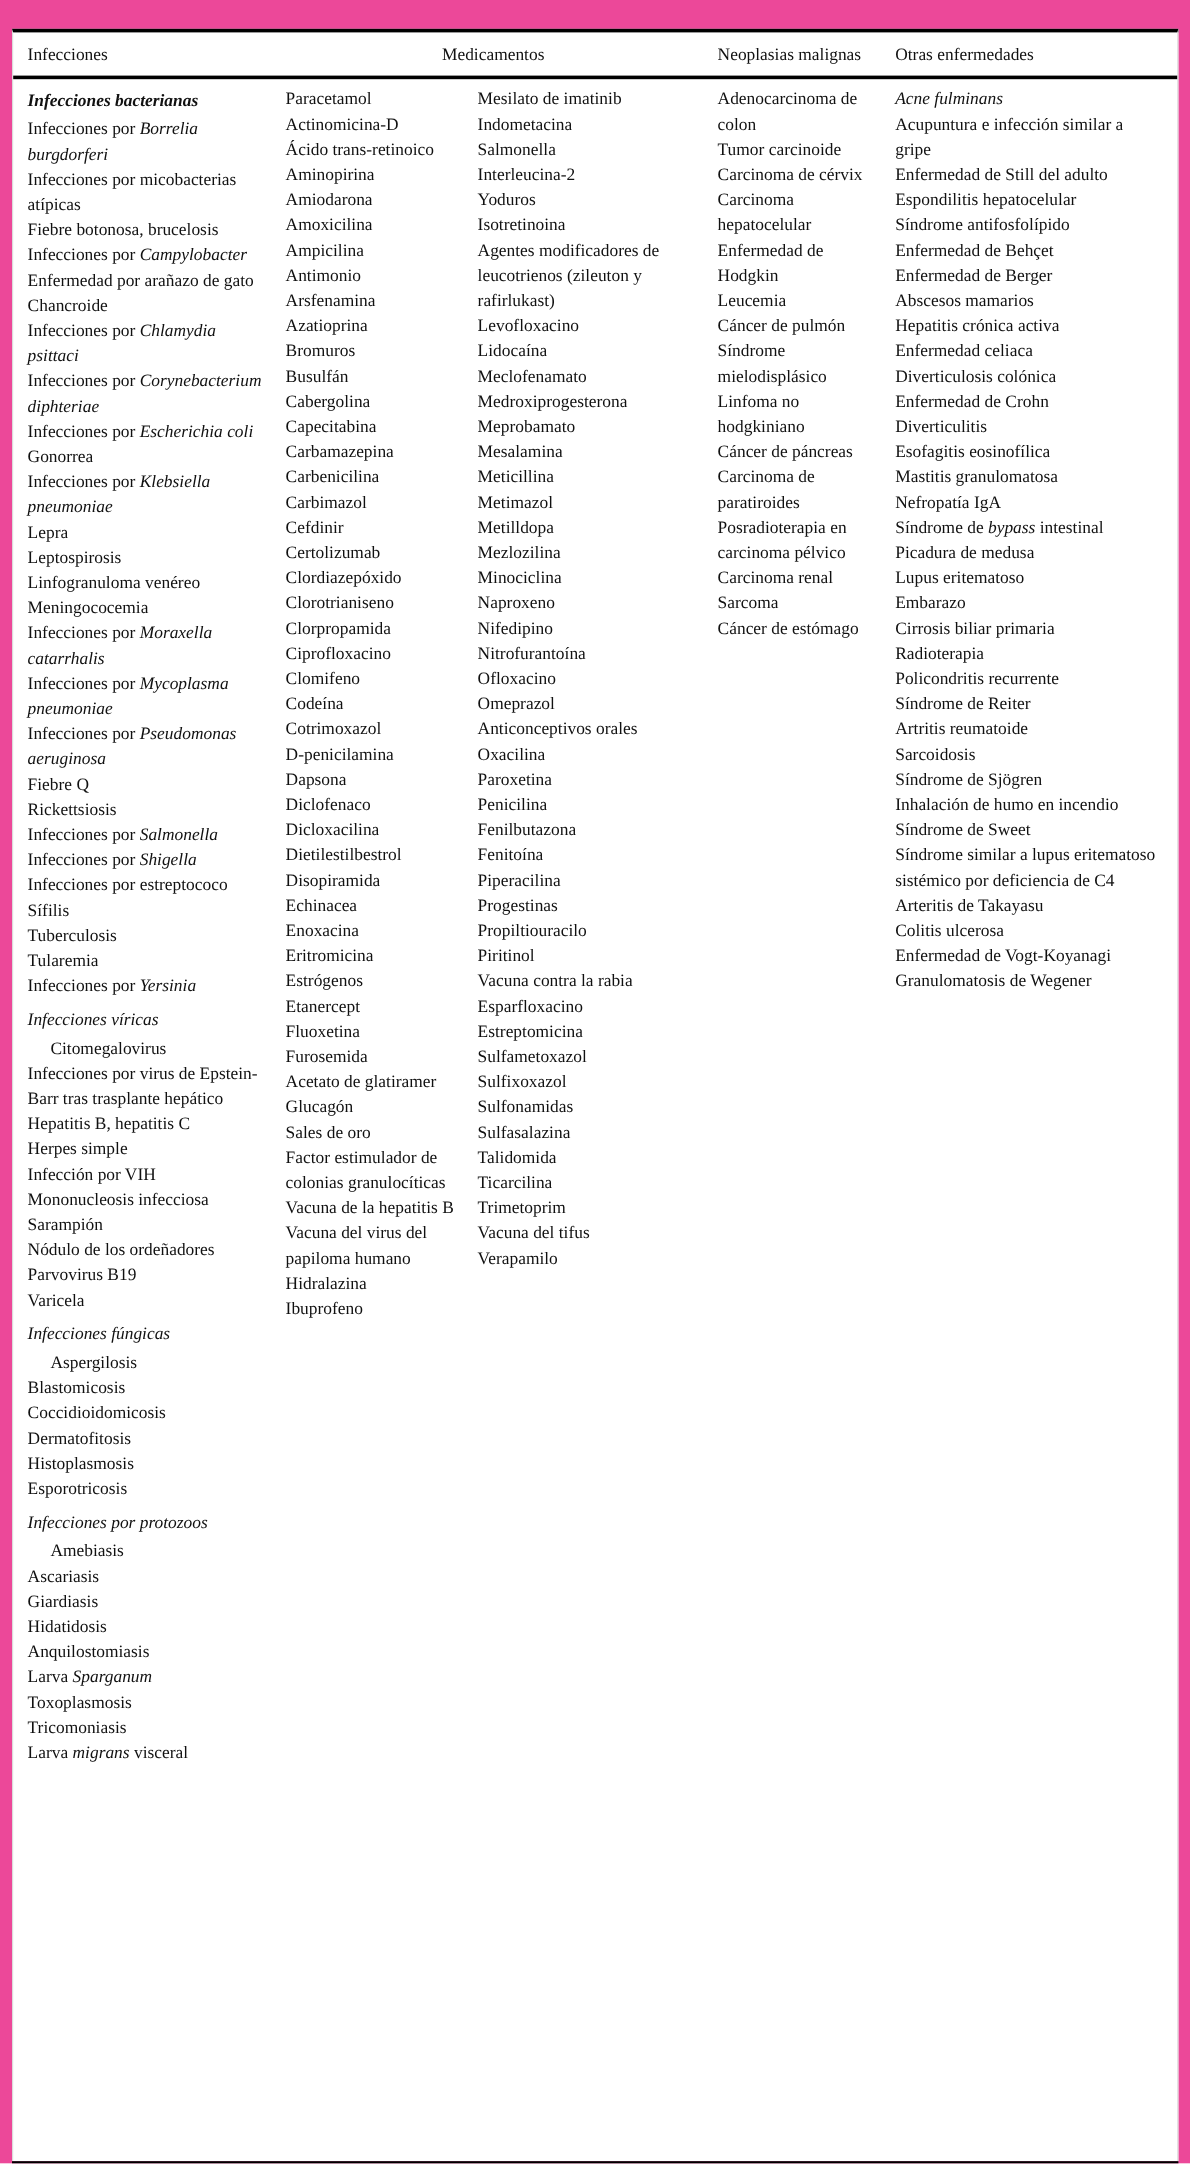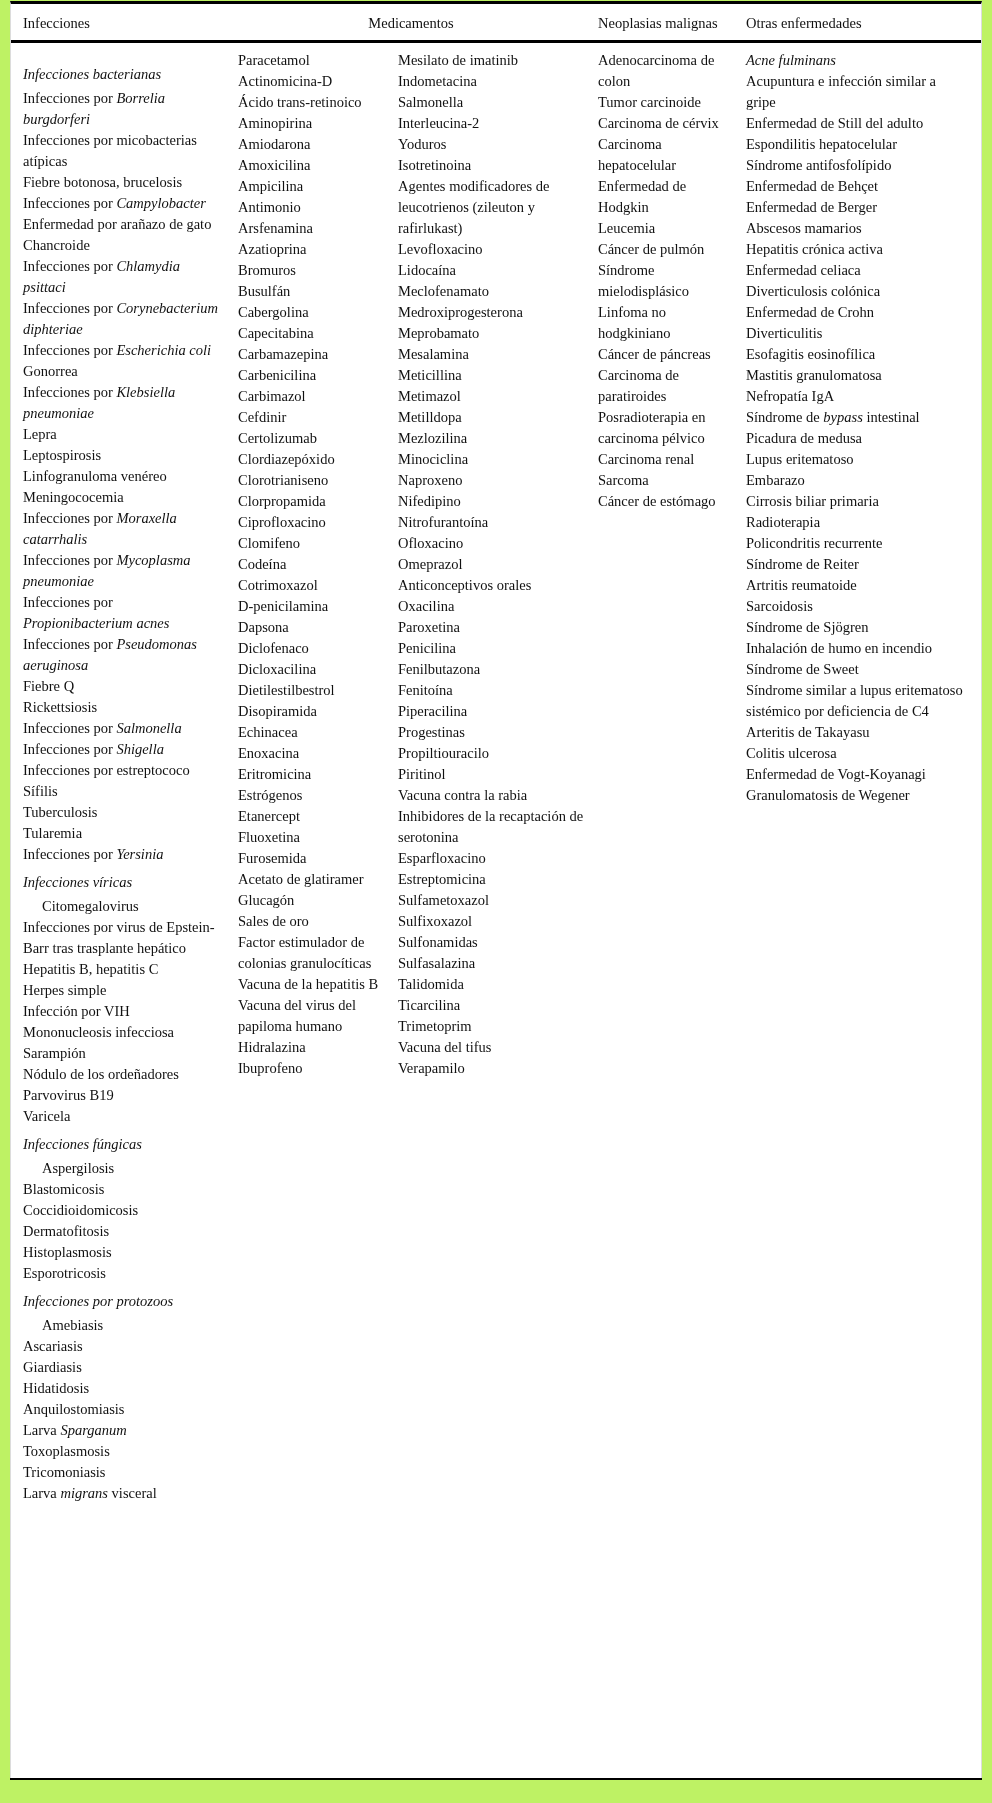--- a/index.html
+++ b/index.html
@@ -6,22 +6,22 @@
     margin: 0;
     padding: 0;
     background: #ffffff;
     font-family: "Liberation Serif", "DejaVu Serif", serif;
     color: #111111;
   }
   .page {
     width: 992px;
     min-height: 1803px;
     box-sizing: border-box;
-    padding-top: 1px;
-    background: #bef264;
+    padding-top: 24px;
+    background: #ec4899;
   }
   .table {
     margin: 0 10px;
     border-top: 3px solid #000000;
     border-left: 1px solid #dcdcdc;
     border-right: 1px solid #dcdcdc;
     background: #ffffff;
   }
   .thead {
     display: grid;
@@ -43,21 +43,21 @@
     line-height: 21px;
   }
   .tbody .col { padding-right: 14px; box-sizing: border-box; }
   .tbody .col.last { padding-right: 4px; }
   .item { margin: 0; }
   .item.indent { text-indent: 19px; }
   .section-title {
     font-style: italic;
     margin: 7px 0 3px 0;
   }
-  .section-title.first { margin-top: 14px; }
+  .section-title.first { margin-top: 1px; font-weight: bold; }
   .bottom-rule {
     margin: 0 10px;
     border-top: 2px solid #000000;
     height: 0;
   }
   i { font-style: italic; }
 </style>
 </head>
 <body>
 
@@ -84,21 +84,20 @@
           <div class="item">Infecciones por <i>Corynebacterium diphteriae</i></div>
           <div class="item">Infecciones por <i>Escherichia coli</i></div>
           <div class="item">Gonorrea</div>
           <div class="item">Infecciones por <i>Klebsiella pneumoniae</i></div>
           <div class="item">Lepra</div>
           <div class="item">Leptospirosis</div>
           <div class="item">Linfogranuloma venéreo</div>
           <div class="item">Meningococemia</div>
           <div class="item">Infecciones por <i>Moraxella catarrhalis</i></div>
           <div class="item">Infecciones por <i>Mycoplasma pneumoniae</i></div>
-          <div class="item">Infecciones por <i>Propionibacterium acnes</i></div>
           <div class="item">Infecciones por <i>Pseudomonas aeruginosa</i></div>
           <div class="item">Fiebre Q</div>
           <div class="item">Rickettsiosis</div>
           <div class="item">Infecciones por <i>Salmonella</i></div>
           <div class="item">Infecciones por <i>Shigella</i></div>
           <div class="item">Infecciones por estreptococo</div>
           <div class="item">Sífilis</div>
           <div class="item">Tuberculosis</div>
           <div class="item">Tularemia</div>
           <div class="item">Infecciones por <i>Yersinia</i></div>
@@ -208,21 +207,20 @@
           <div class="item">Oxacilina</div>
           <div class="item">Paroxetina</div>
           <div class="item">Penicilina</div>
           <div class="item">Fenilbutazona</div>
           <div class="item">Fenitoína</div>
           <div class="item">Piperacilina</div>
           <div class="item">Progestinas</div>
           <div class="item">Propiltiouracilo</div>
           <div class="item">Piritinol</div>
           <div class="item">Vacuna contra la rabia</div>
-          <div class="item">Inhibidores de la recaptación de serotonina</div>
           <div class="item">Esparfloxacino</div>
           <div class="item">Estreptomicina</div>
           <div class="item">Sulfametoxazol</div>
           <div class="item">Sulfixoxazol</div>
           <div class="item">Sulfonamidas</div>
           <div class="item">Sulfasalazina</div>
           <div class="item">Talidomida</div>
           <div class="item">Ticarcilina</div>
           <div class="item">Trimetoprim</div>
           <div class="item">Vacuna del tifus</div>

